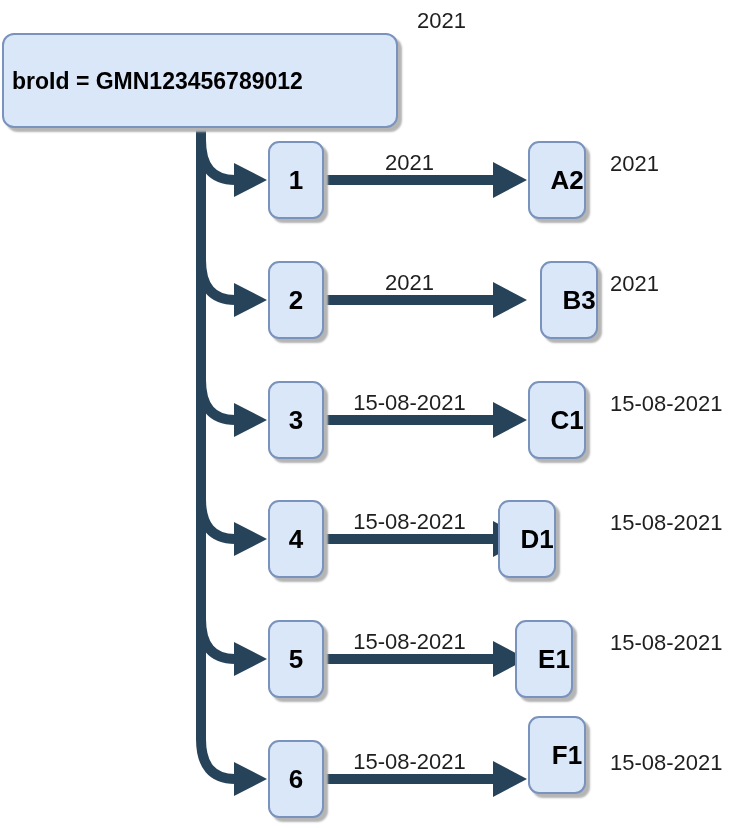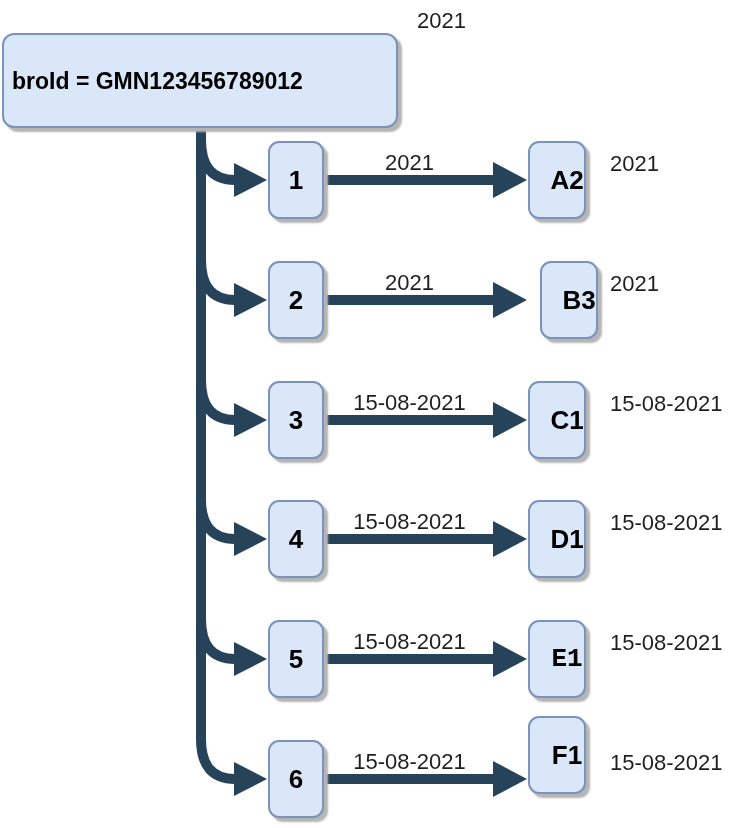--- a/index.html
+++ b/index.html
@@ -106,28 +106,28 @@
   <div>
     <div class="node step-node" style="left: 268px; top: 381px;">3</div>
     <div class="edge-label" style="top: 391px;">15-08-2021</div>
     <div class="node target-node" style="left: 528px; top: 381px;">C1</div>
     <div class="side-label" style="top: 392px;">15-08-2021</div>
   </div>
 
   <div>
     <div class="node step-node" style="left: 268px; top: 500px;">4</div>
     <div class="edge-label" style="top: 510px;">15-08-2021</div>
-    <div class="node target-node" style="left: 528px; top: 500px;">D1</div>
+    <div class="node target-node" style="left: 498px; top: 500px;">D1</div>
     <div class="side-label" style="top: 511px;">15-08-2021</div>
   </div>
 
   <div>
     <div class="node step-node" style="left: 268px; top: 620px;">5</div>
     <div class="edge-label" style="top: 630px;">15-08-2021</div>
-    <div class="node target-node" style="left: 528px; top: 620px; font-family: Liberation Mono, monospace;">E1</div>
+    <div class="node target-node" style="left: 515px; top: 620px;">E1</div>
     <div class="side-label" style="top: 631px;">15-08-2021</div>
   </div>
 
   <div>
     <div class="node step-node" style="left: 268px; top: 740px;">6</div>
     <div class="edge-label" style="top: 750px;">15-08-2021</div>
     <div class="node target-node" style="left: 528px; top: 716px;">F1</div>
     <div class="side-label" style="top: 751px;">15-08-2021</div>
   </div>
 </div>

